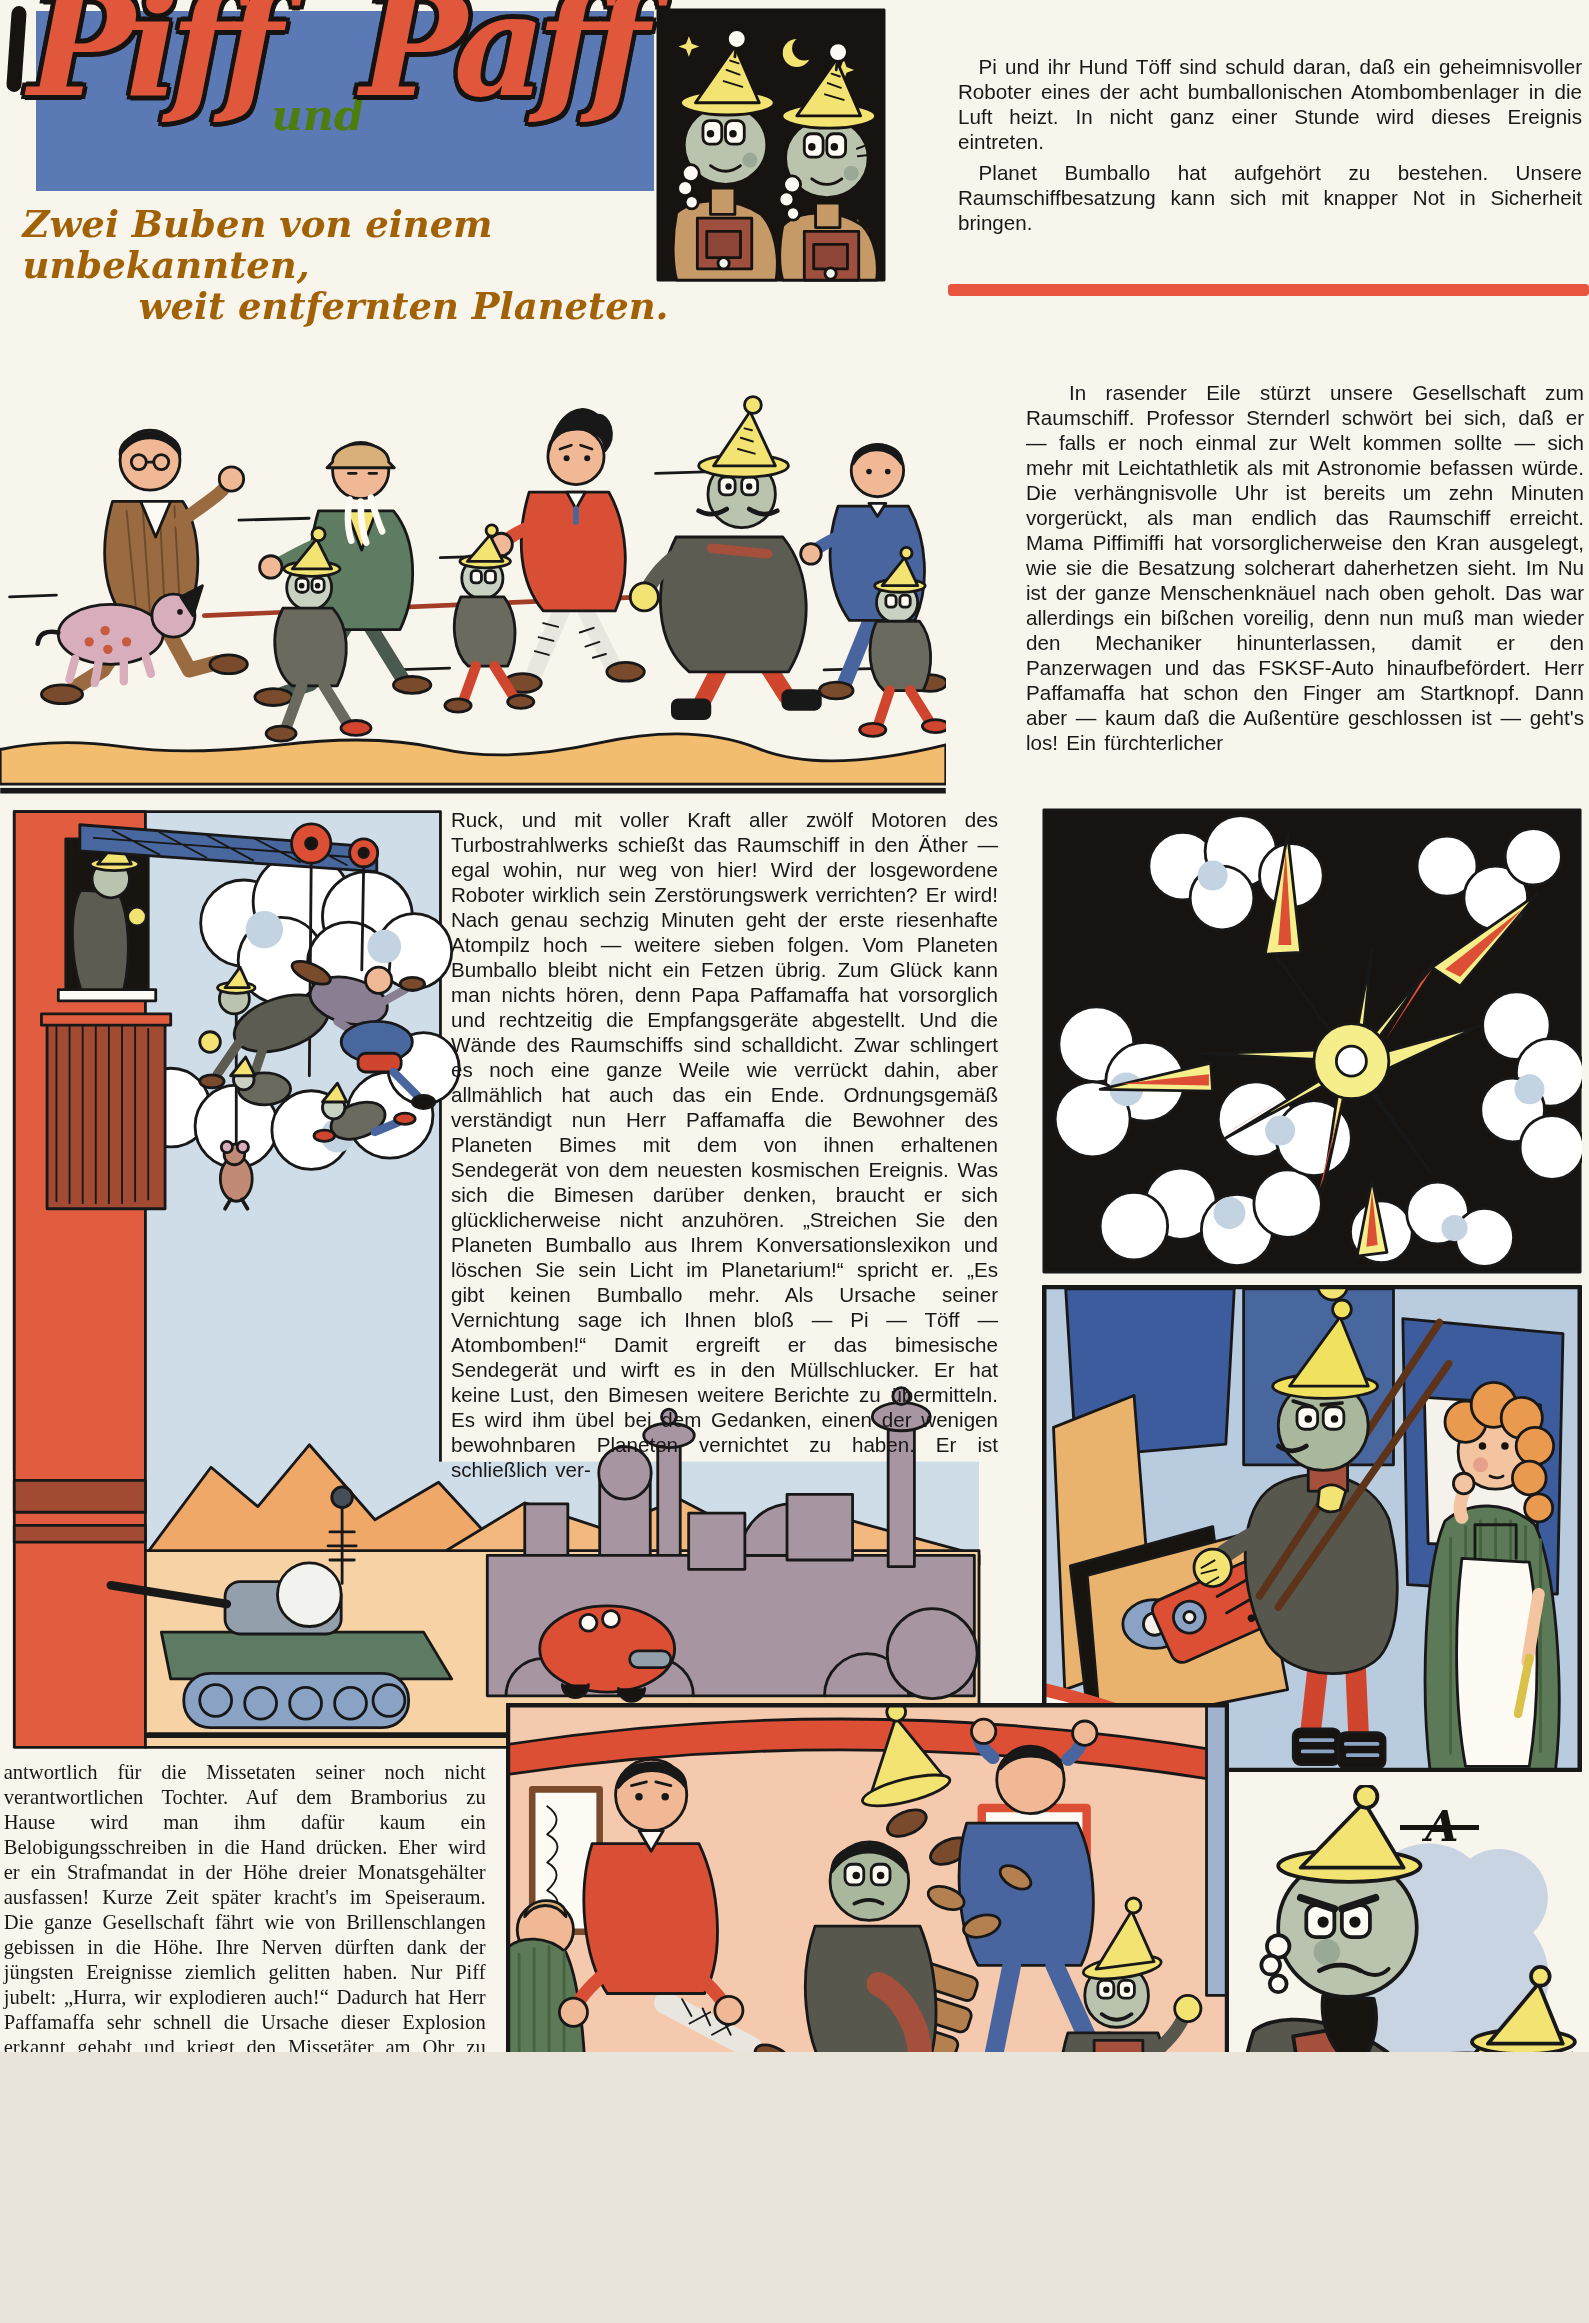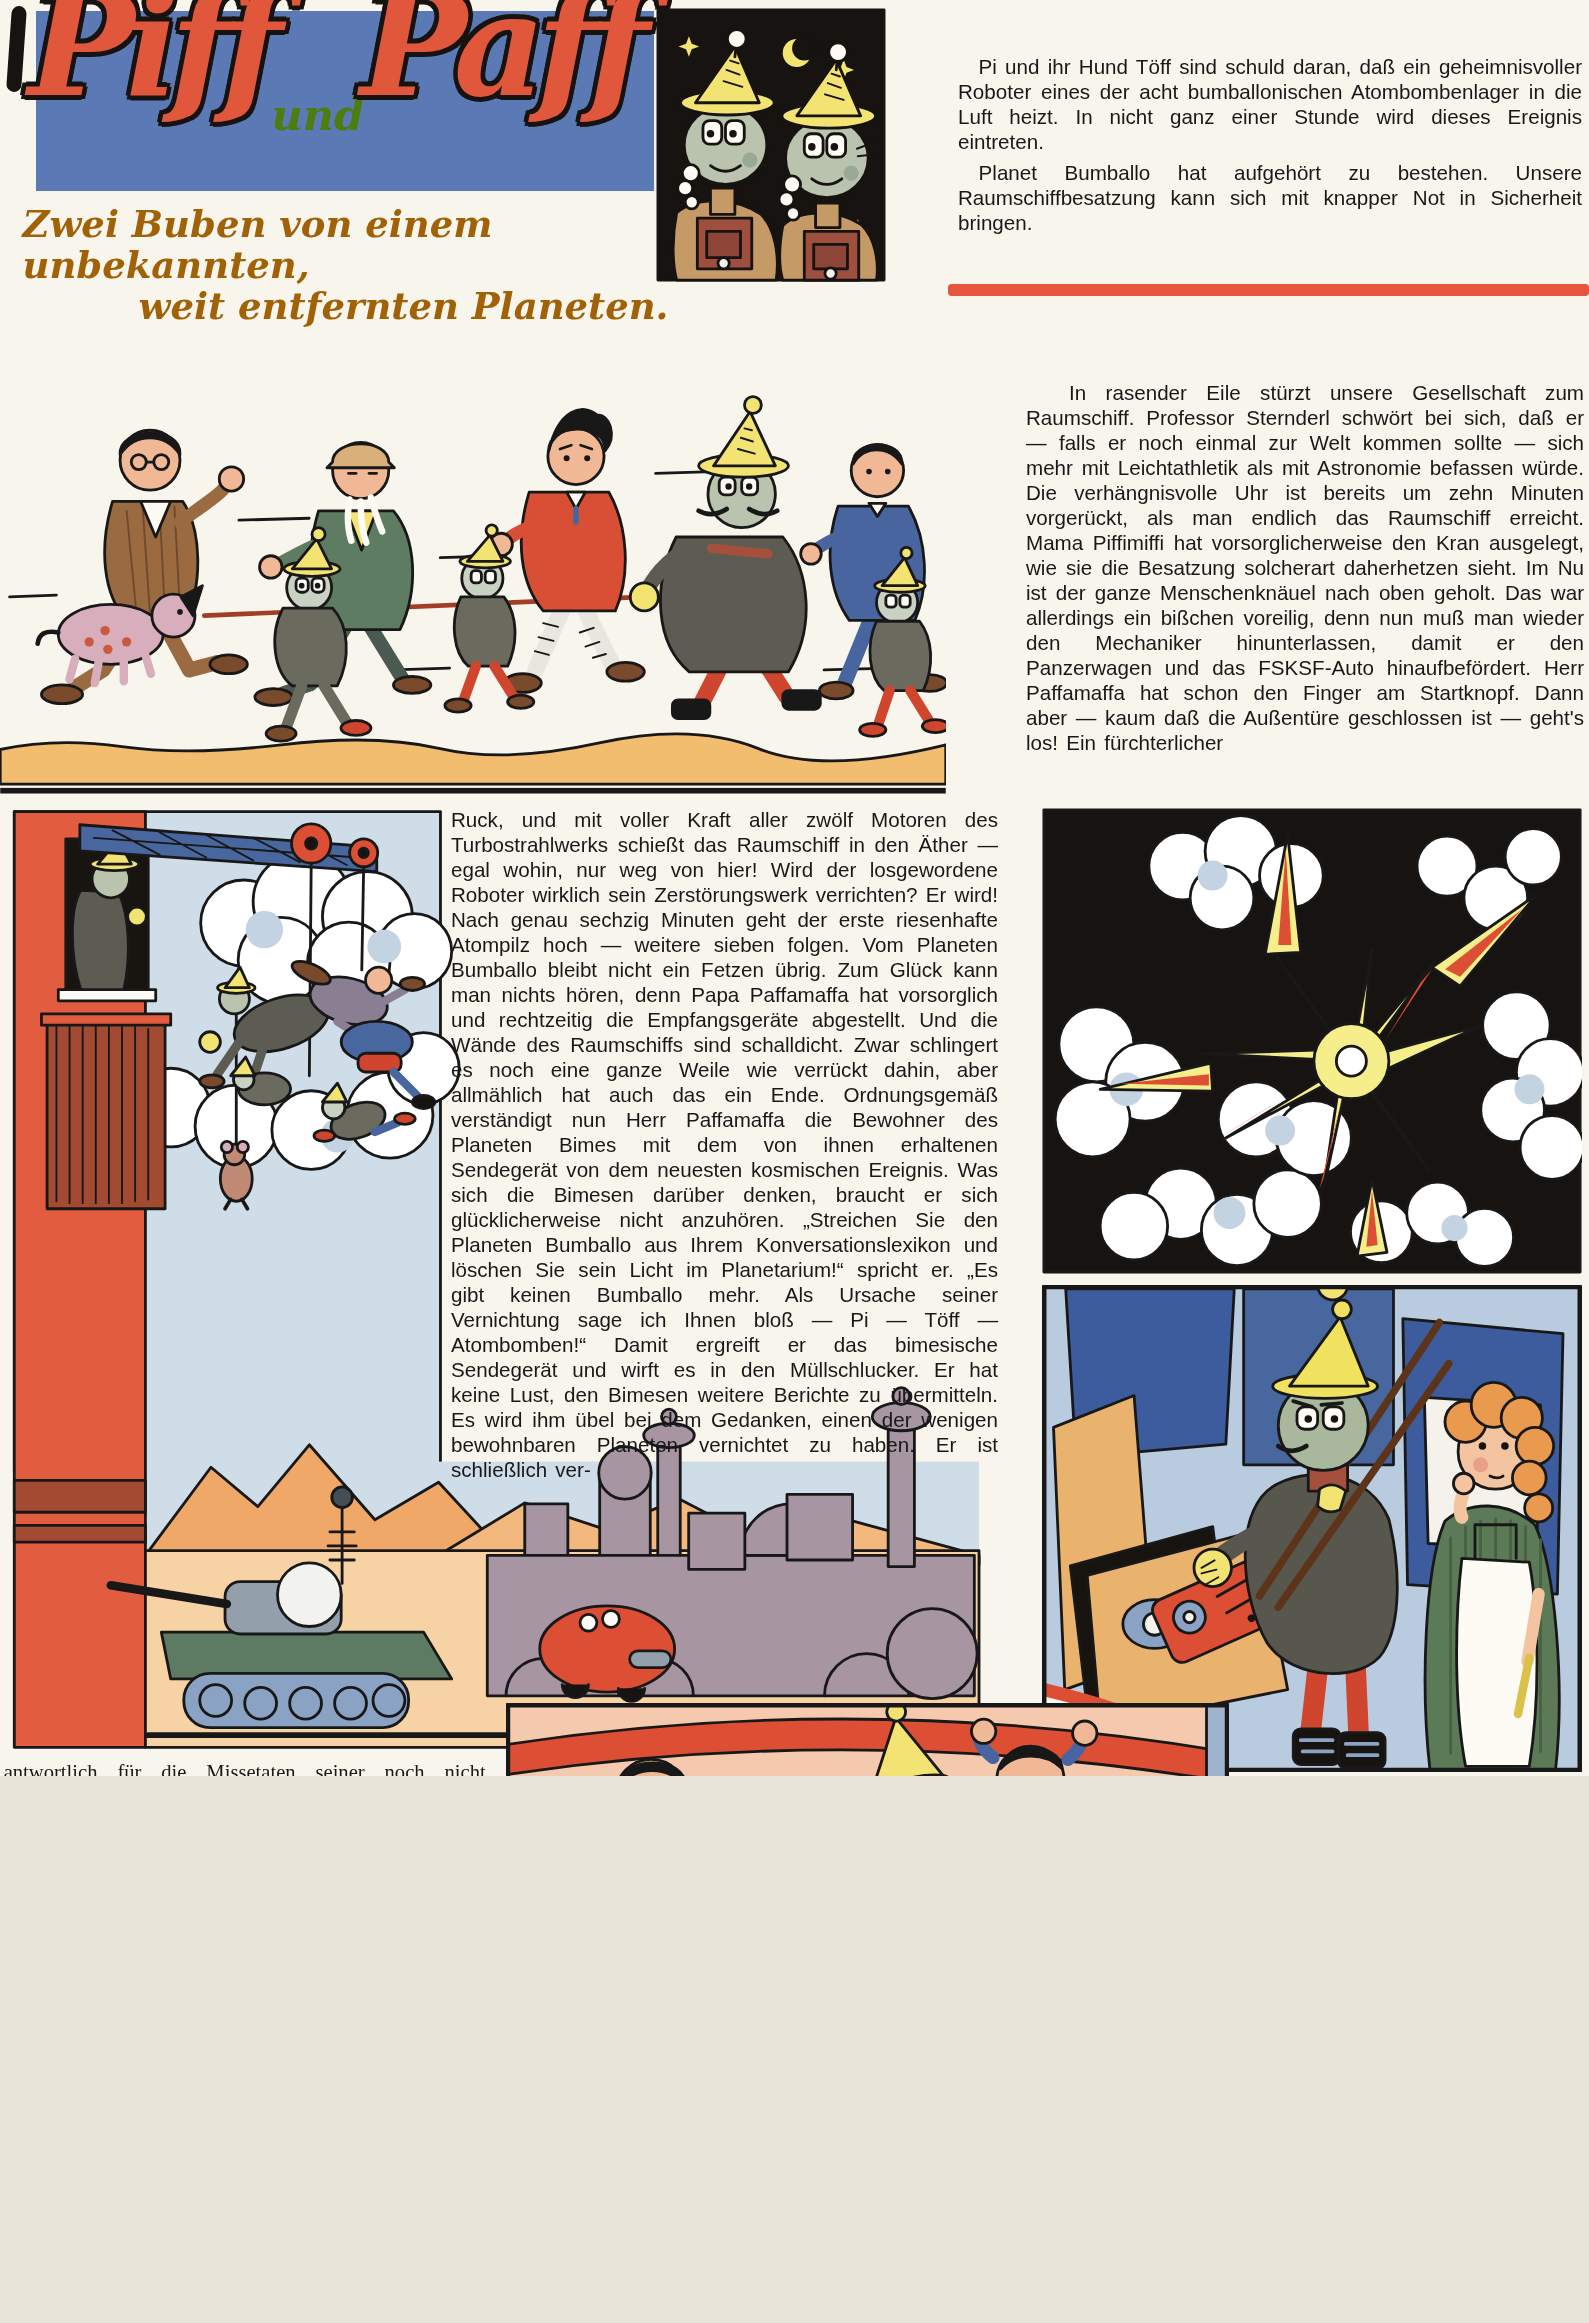--- a/index.html
+++ b/index.html
@@ -1,16 +1,16 @@
 <!DOCTYPE html>
 <html style="font-size:15px"><head>
 <meta charset="utf-8">
 <style>
   html,body{margin:0;padding:0;background:#e8e4da;}
-  .page{position:relative;width:1589px;height:1776px;background:#f8f5ec;overflow:hidden;
+  .page{position:relative;width:1589px;height:2052px;background:#f8f5ec;overflow:hidden;
         font-family:"Liberation Sans",sans-serif;color:#181818;}
   .abs{position:absolute;}
   
   .mast-box{left:36px;top:11.2px;width:618px;height:180px;background:#5b79b5;}
   .mast-title{left:28px;top:-26px;width:656px;height:215px;display:flex;align-items:flex-start;
               white-space:nowrap;pointer-events:none;}
   .logoword{font-family:"DejaVu Serif",serif;font-style:italic;font-weight:bold;
             font-size:142px;line-height:1;color:#e0573c;letter-spacing:-9.4px;
             text-shadow:-4.7px 0 #171310,4.7px 0 #171310,0 -4.7px #171310,0 4.7px #171310,
                         -3.7px -3.7px #171310,3.7px 3.7px #171310,-3.7px 3.7px #171310,3.7px -3.7px #171310;}

